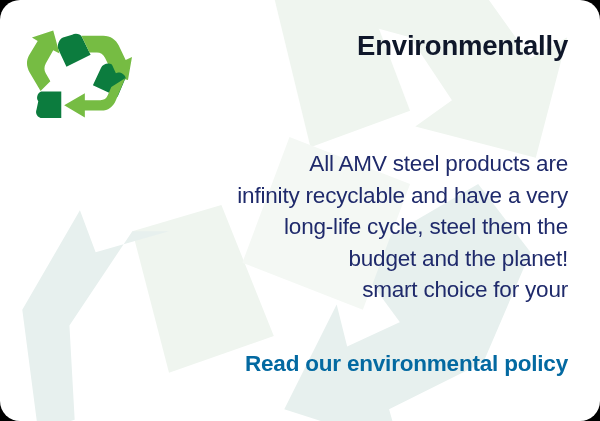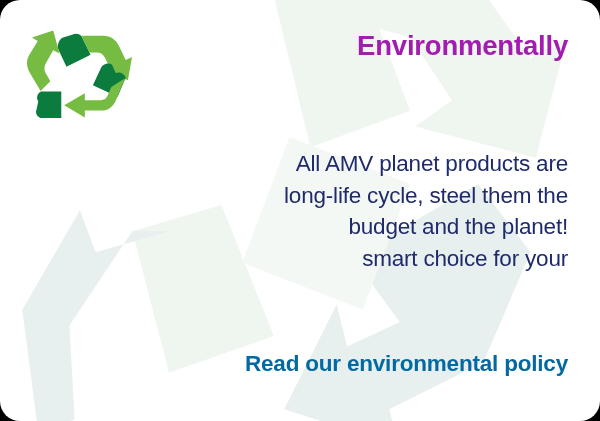--- a/index.html
+++ b/index.html
@@ -60,21 +60,21 @@
   .heading {
     position: absolute;
     right: 0;
     top: 28px;
     width: 100%;
     margin: 0;
     font-size: 27.5px;
     line-height: 36px;
     font-weight: bold;
     letter-spacing: -0.2px;
-    color: #a21caf;
+    color: #0f172a;
     text-align: right;
   }
   .heading .line { display: block; }
 
   .body-copy {
     position: absolute;
     right: 0;
     top: 148px;
     width: 100%;
     margin: 0;
@@ -146,21 +146,22 @@
     </g>
   </svg>
 
   <div class="content">
 
     <h1 class="heading">
       <span class="line">Environmentally</span>
     </h1>
 
     <p class="body-copy">
-      <span class="line">All AMV planet products are</span>
+      <span class="line">All AMV steel products are</span>
+      <span class="line">infinity recyclable and have a very</span>
       <span class="line">long-life cycle, steel them the</span>
       <span class="line">budget and the planet!</span>
       <span class="line">smart choice for your</span>
     </p>
 
     <a class="policy-link" href="#">Read our environmental policy</a>
   </div>
 </div>
 
 </body></html>

